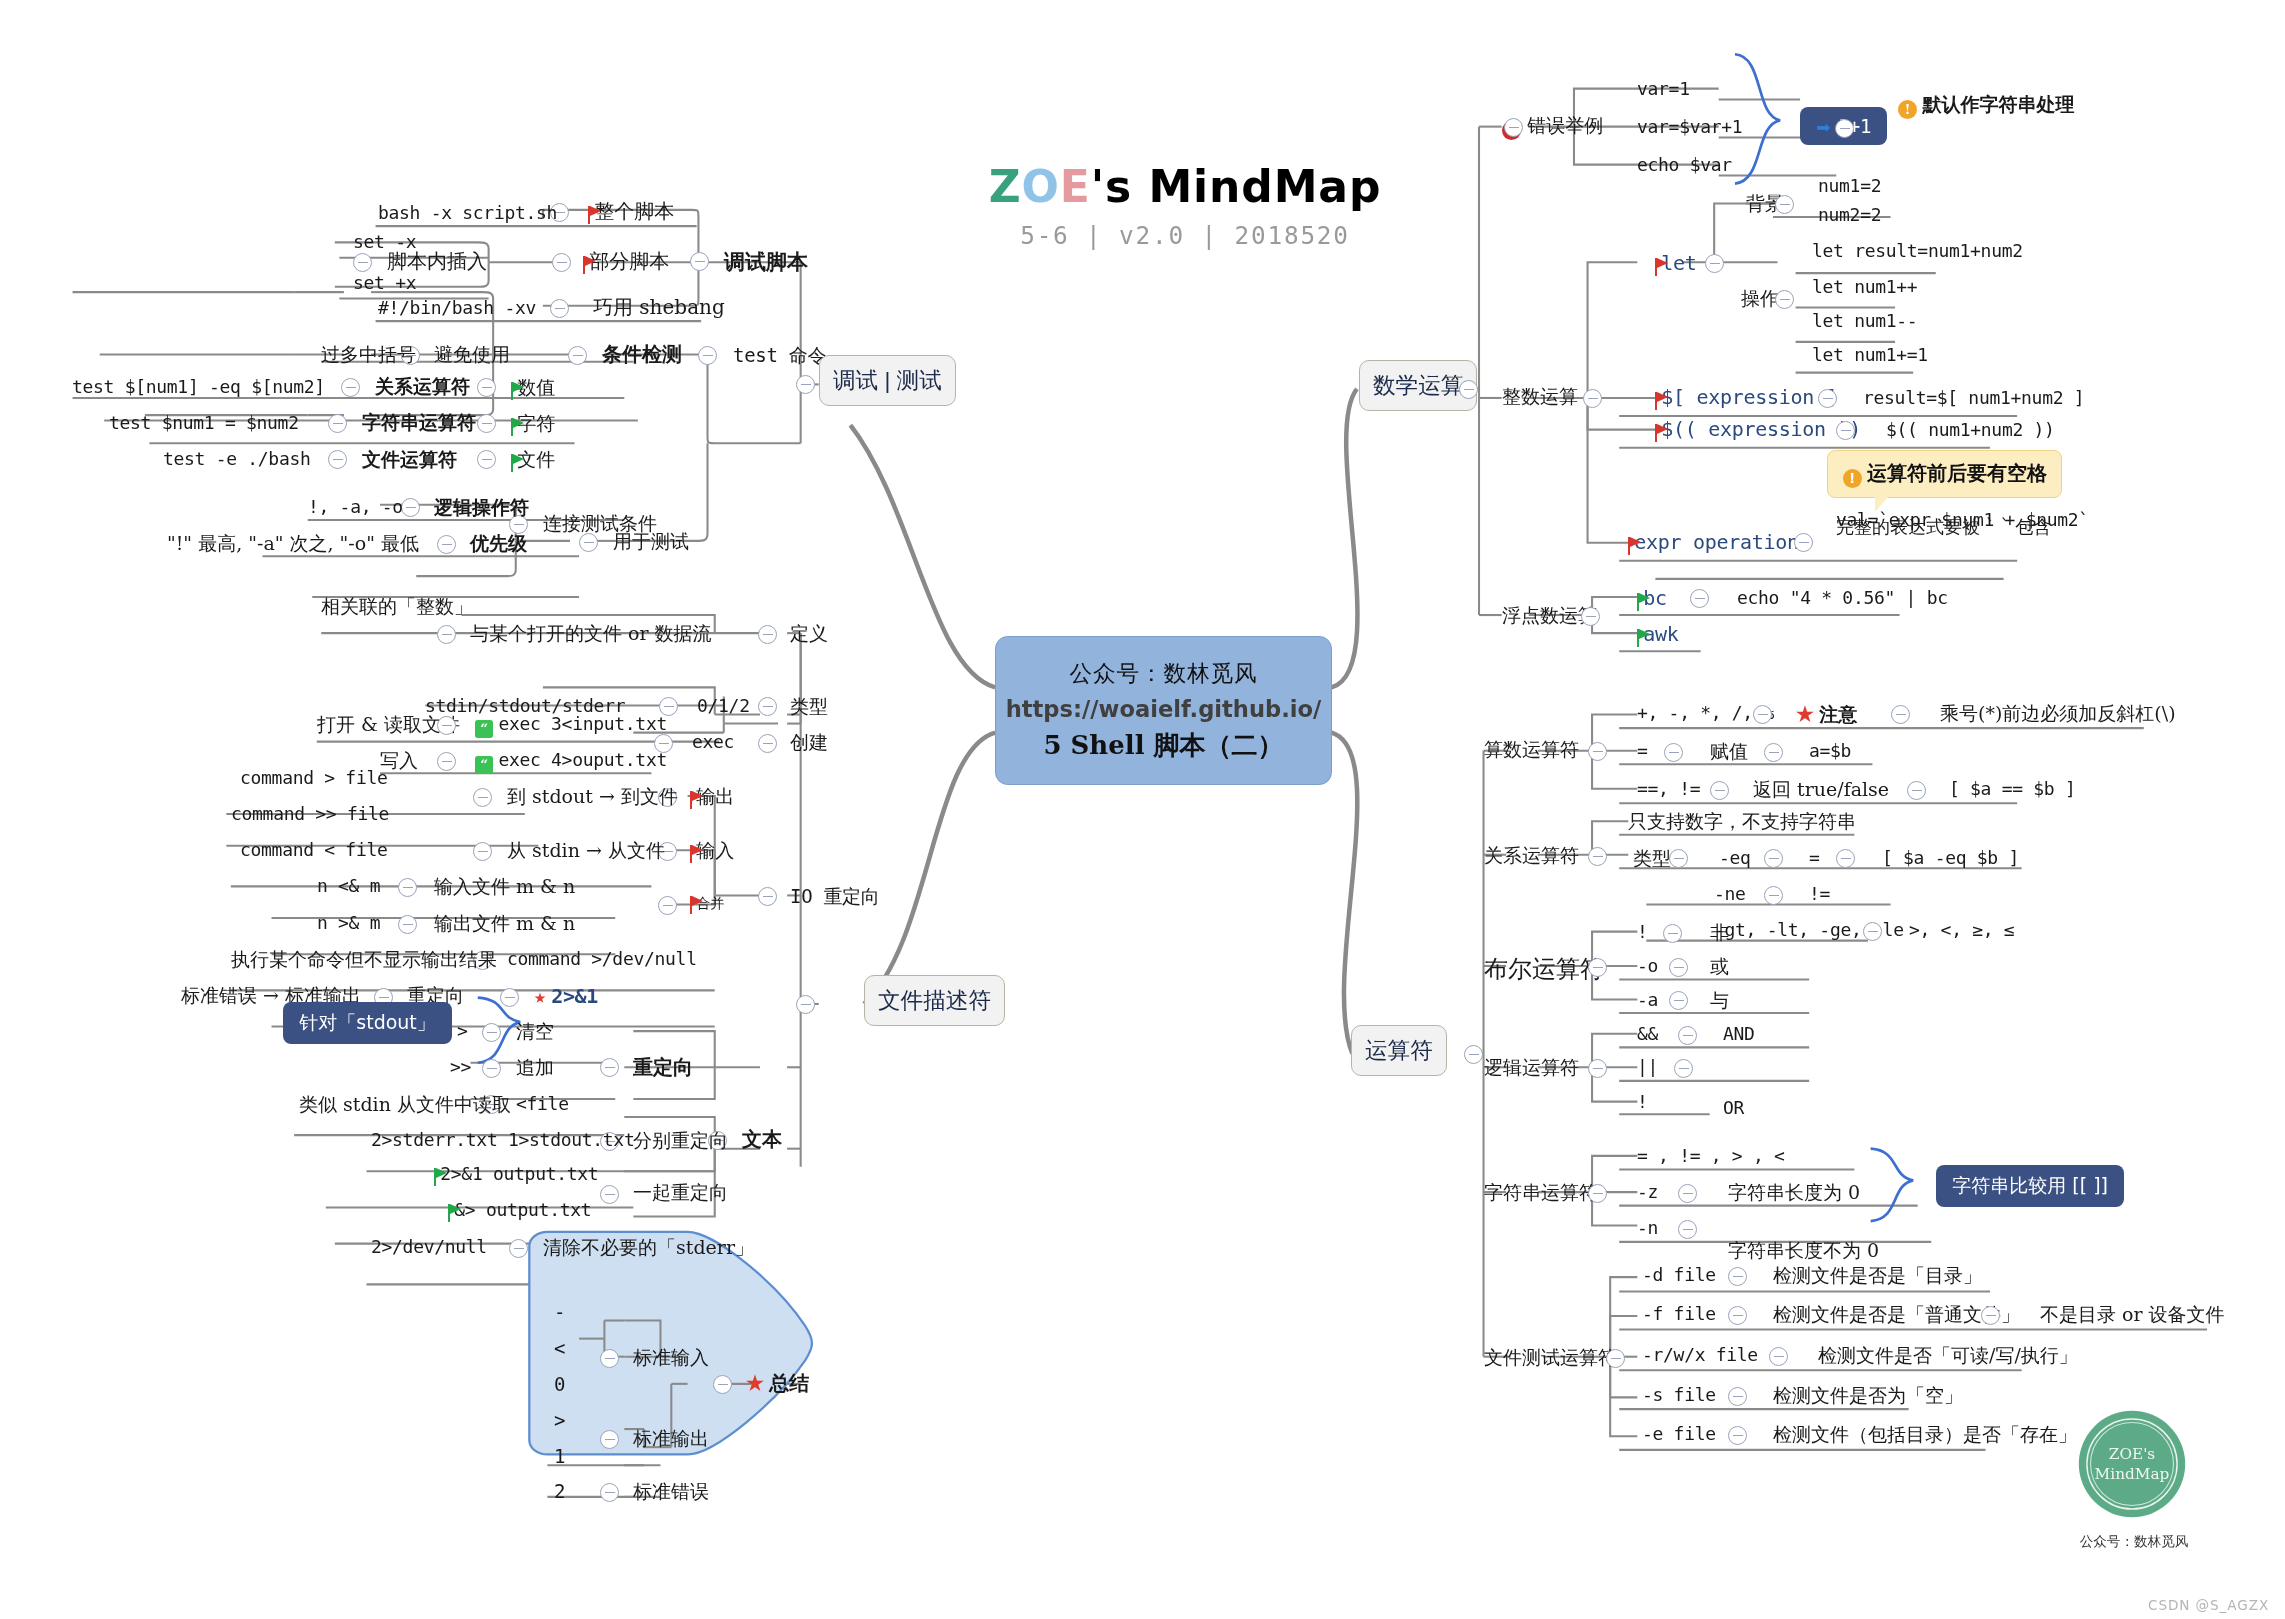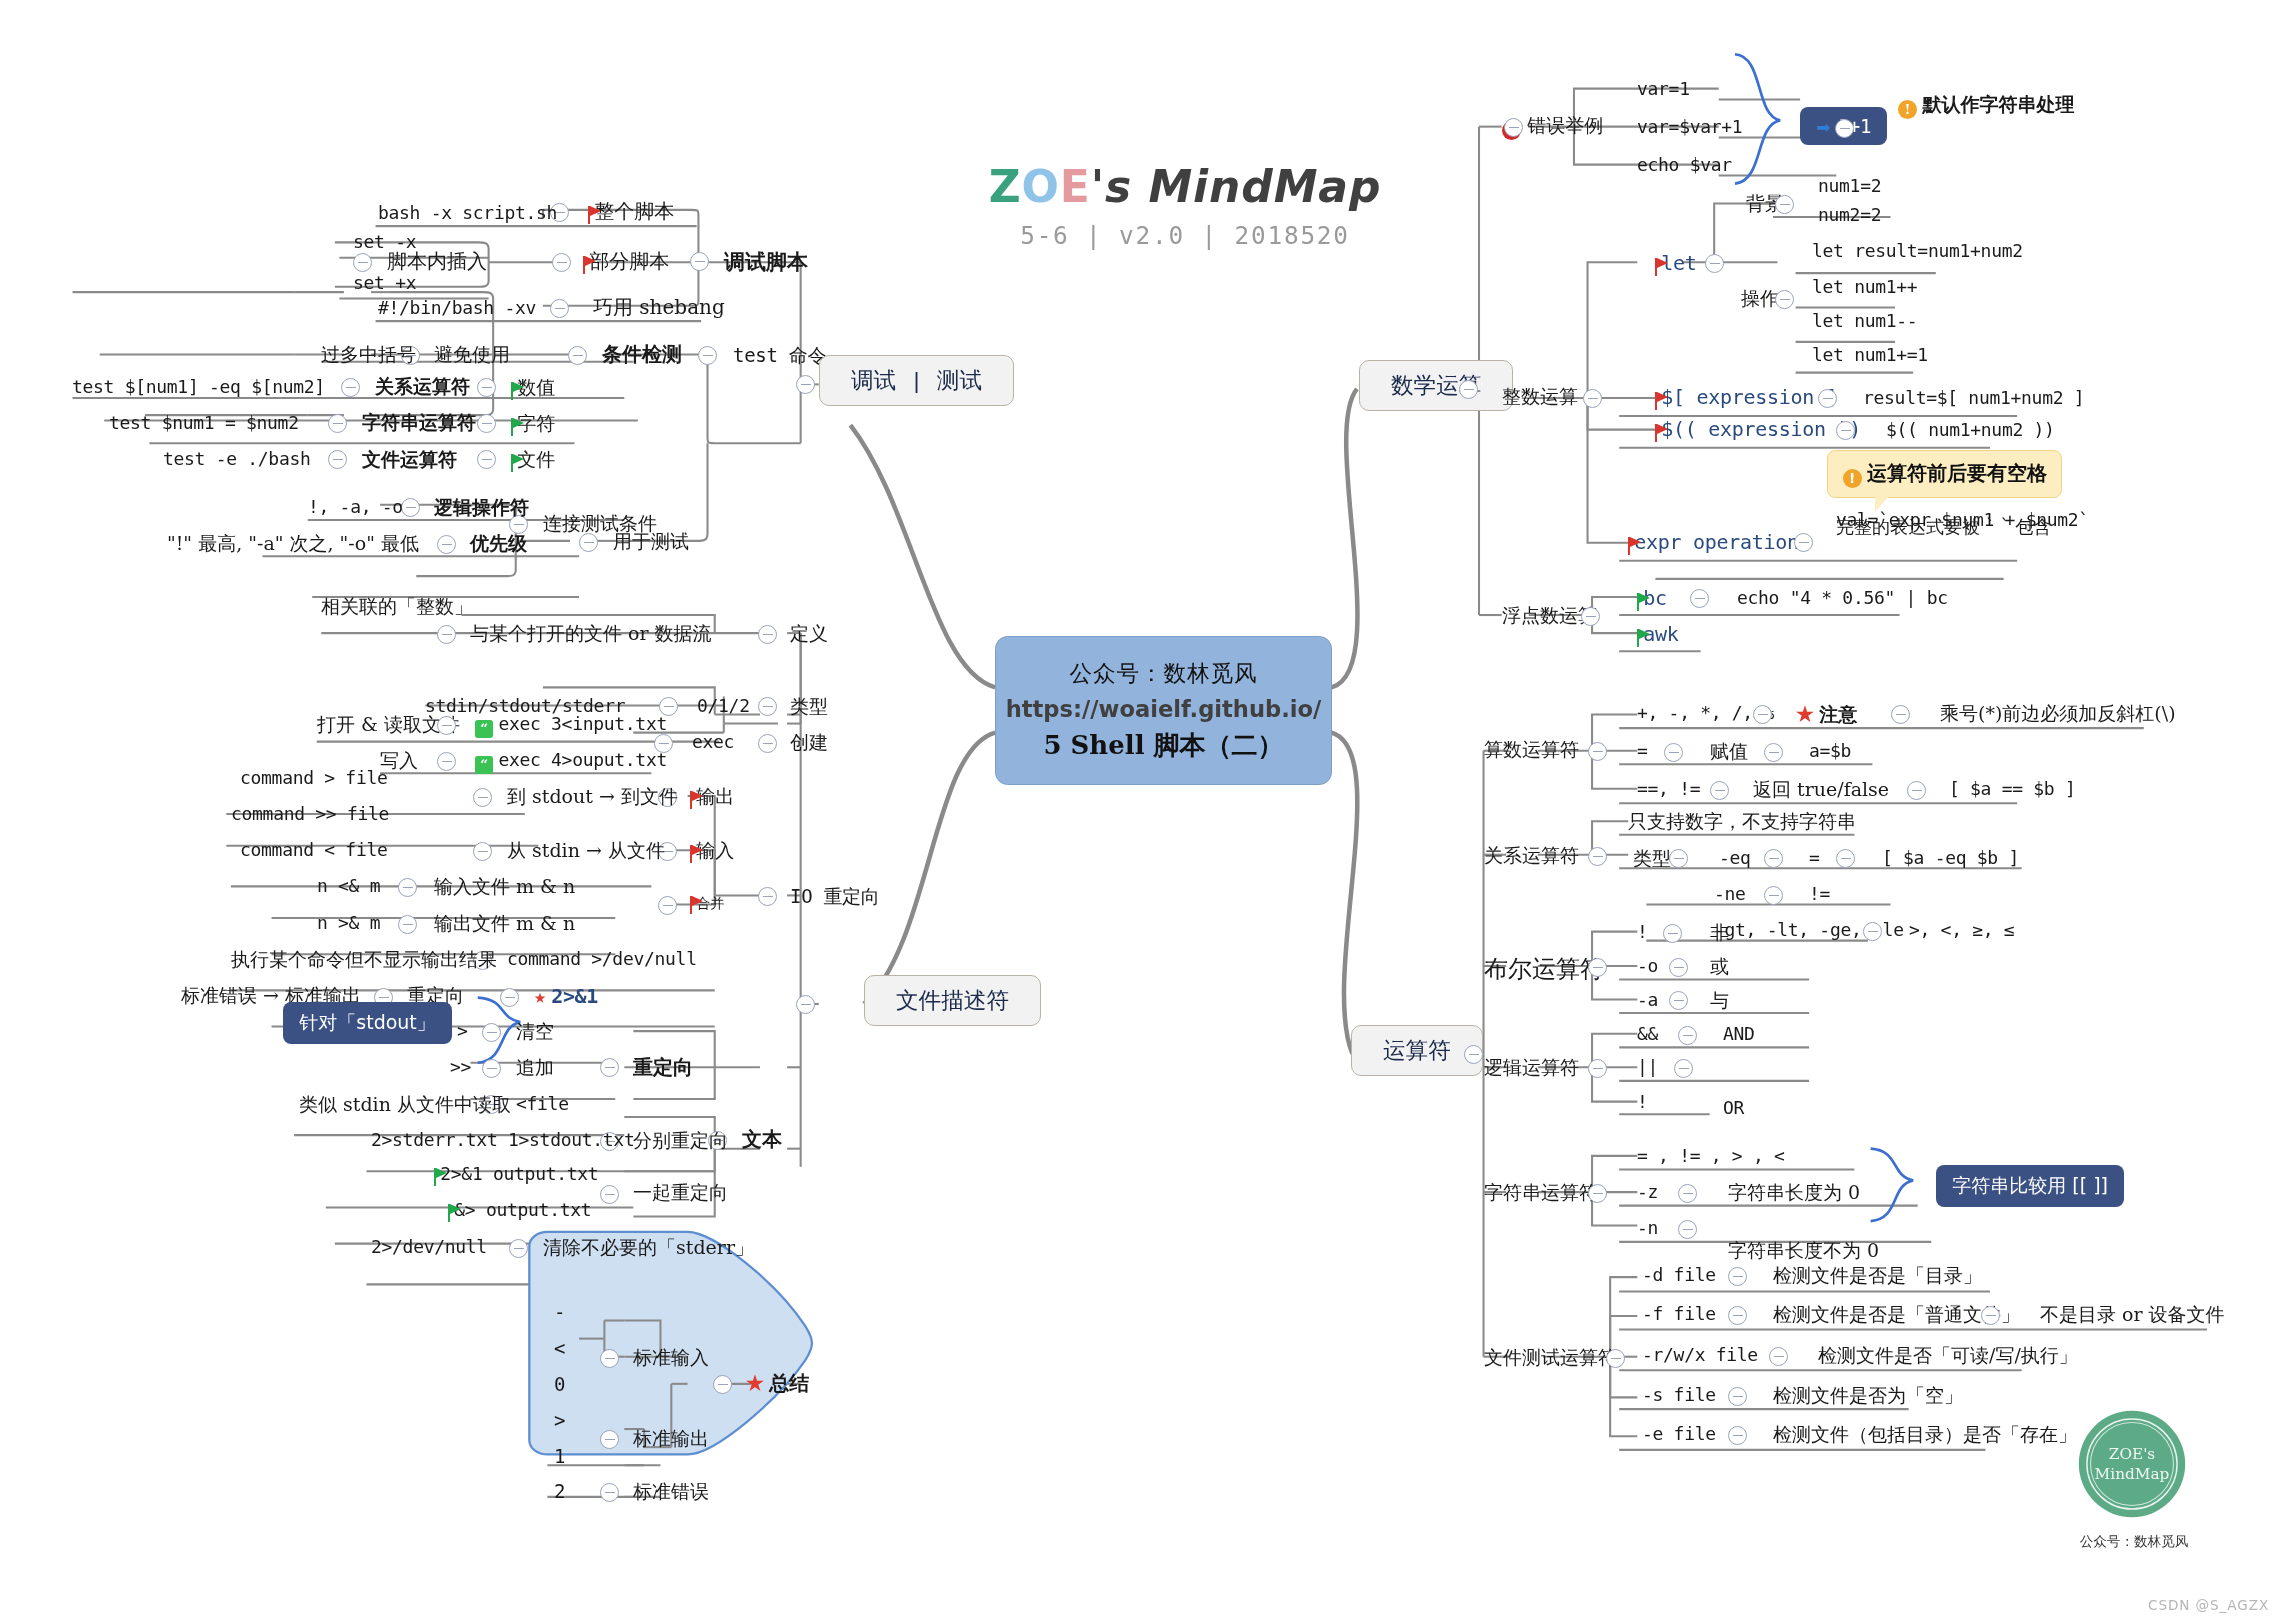--- a/index.html
+++ b/index.html
@@ -14,41 +14,41 @@
   }
   #canvas { position: absolute; inset: 0; }
   svg.links { position: absolute; left: 0; top: 0; width: 2286px; height: 1619px; pointer-events: none; }
 
   
   .title-wrap { position: absolute; left: 977px; top: 161px; width: 416px; text-align: center; }
   .title { font-size: 44px; font-weight: 600; letter-spacing: 0.9px; font-family: "DejaVu Sans", sans-serif; }
   .title .z { color: #3aa17e; }
   .title .o { color: #8fc4e8; }
   .title .e { color: #e49a9f; }
-  .title .rest { color: #404040; font-style: italic; }
+  .title .rest { color: #000000; }
   .subtitle { font-size: 24.4px; color: #9a9a9a; margin-top: 9px; font-family: "DejaVu Sans Mono", monospace; letter-spacing: 1.8px; }
 
   
   .central {
     position: absolute; left: 995px; top: 636px;
     width: 337px; height: 149px;
     background: #92b3dc; border: 1.4px solid #7b9ec9; border-radius: 12.7px;
     display: flex; flex-direction: column; align-items: center; justify-content: center;
     box-sizing: border-box;
   }
   .central .line1 { font-size: 22.6px; color: #111; font-family: "DejaVu Serif", serif; margin-bottom: 6.3px; letter-spacing: 0.9px;}
   .central .line2 { font-size: 22.6px; color: #404040; font-family: "DejaVu Sans", sans-serif; font-weight: 600; margin-bottom: 6.3px;}
   .central .line3 { font-size: 26px; color: #111; font-family: "DejaVu Serif", serif; font-weight: bold; }
 
   
   .branch {
     position: absolute;
     background: #f2f2f2; border: 1.4px solid #b9b3a7; border-radius: 10px;
-    padding: 9px 31px; font-size: 22.6px; color: #1b2a4a;
-    font-family: Liberation Mono, monospace;
+    padding: 9px 13px; font-size: 22.6px; color: #1b2a4a;
+    font-family: Liberation Sans, sans-serif;
     white-space: nowrap; box-sizing: border-box;
   }
 
   
   .n {
     position: absolute;
     white-space: nowrap;
     font-size: 18px;
     color: #1a1a1a;
     font-family: "DejaVu Sans", sans-serif;

